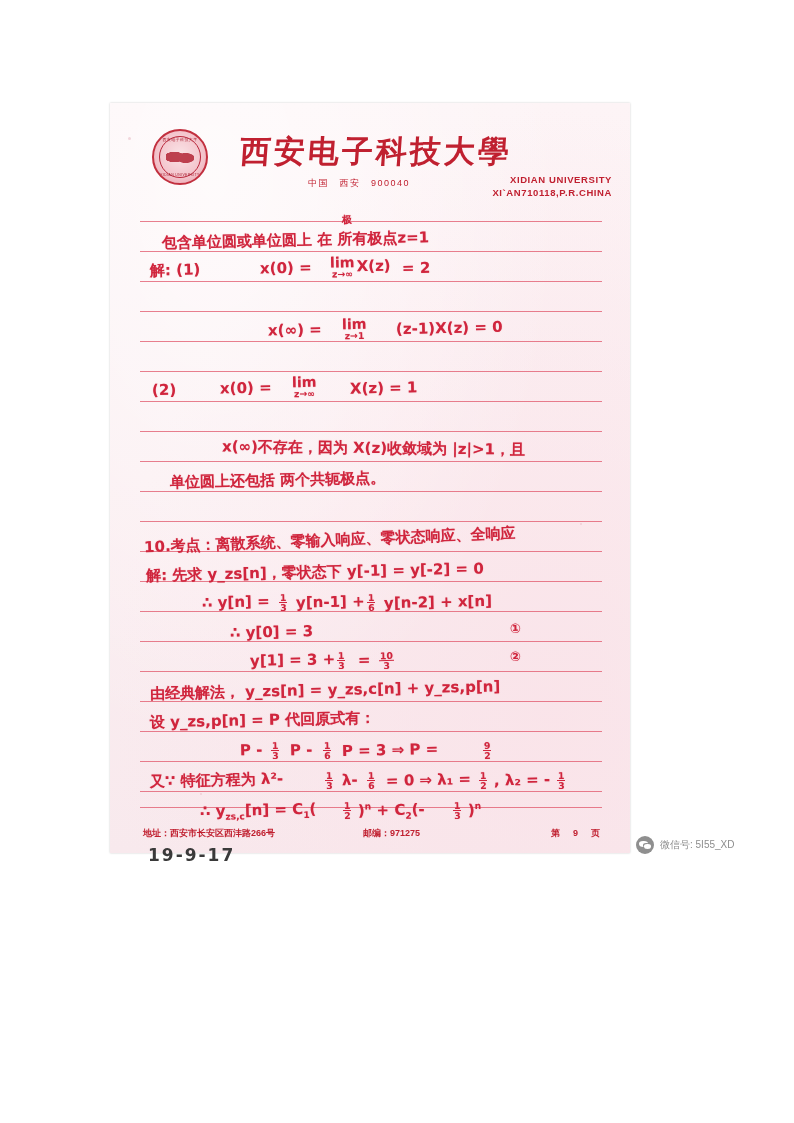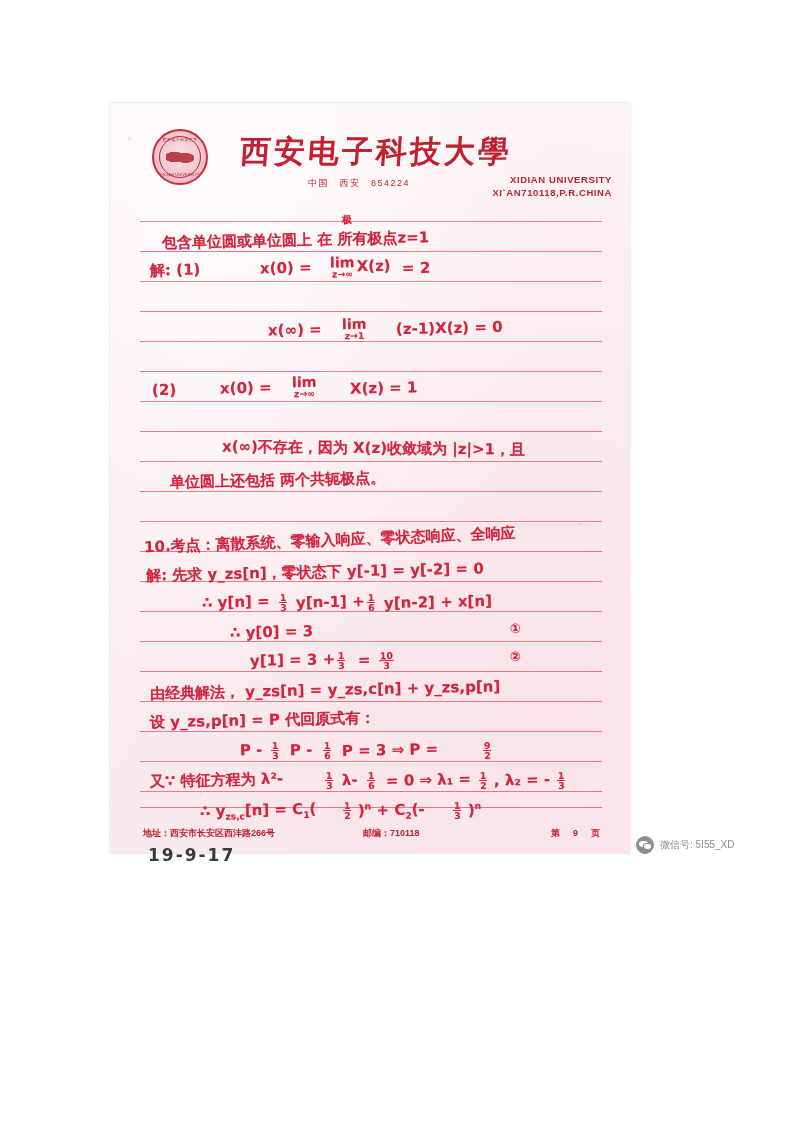--- a/index.html
+++ b/index.html
@@ -278,21 +278,21 @@
   <div class="speck" style="left:90px;top:690px;width:2px;height:2px;"></div>
 
   <div class="header">
     <div class="crest">
       <div class="ring"></div>
       <div class="txt-top">西安电子科技大学</div>
       <div class="bird"></div>
       <div class="txt-bot">XIDIAN UNIVERSITY</div>
     </div>
     <div class="univ-cn">西安电子科技大學</div>
-    <div class="univ-sub">中国　西安　854224</div>
+    <div class="univ-sub">中国　西安　900040</div>
     <div class="univ-en">
       <div>XIDIAN UNIVERSITY</div>
       <div>XI`AN710118,P.R.CHINA</div>
     </div>
   </div>
 
   <div class="hand">
 
     <div class="hw m" style="left:52px;top:128px;">包含单位圆或单位圆上  在  所有极点z=1</div>
     <div class="hw tiny" style="left:232px;top:110px;">极</div>
@@ -385,21 +385,21 @@
     </div>
     <div class="hw m" style="left:248px;top:698px;">)<sup>n</sup> + C<sub>2</sub>(-</div>
     <div class="hw m" style="left:342px;top:698px;">
       <span class="fr"><span class="n">1</span><span class="d">3</span></span>
     </div>
     <div class="hw m" style="left:358px;top:698px;">)<sup>n</sup></div>
   </div>
 
   <div class="footer">
     <div class="addr">地址：西安市长安区西沣路266号</div>
-    <div class="zip">邮编：710118</div>
+    <div class="zip">邮编：971275</div>
     <div class="pageno">第　9　页</div>
   </div>
 </div>
 
 <div class="date-note">19-9-17</div>
 
 <div class="watermark">
   <span class="wx-badge"></span>
   <span>微信号: 5I55_XD</span>
 </div>

